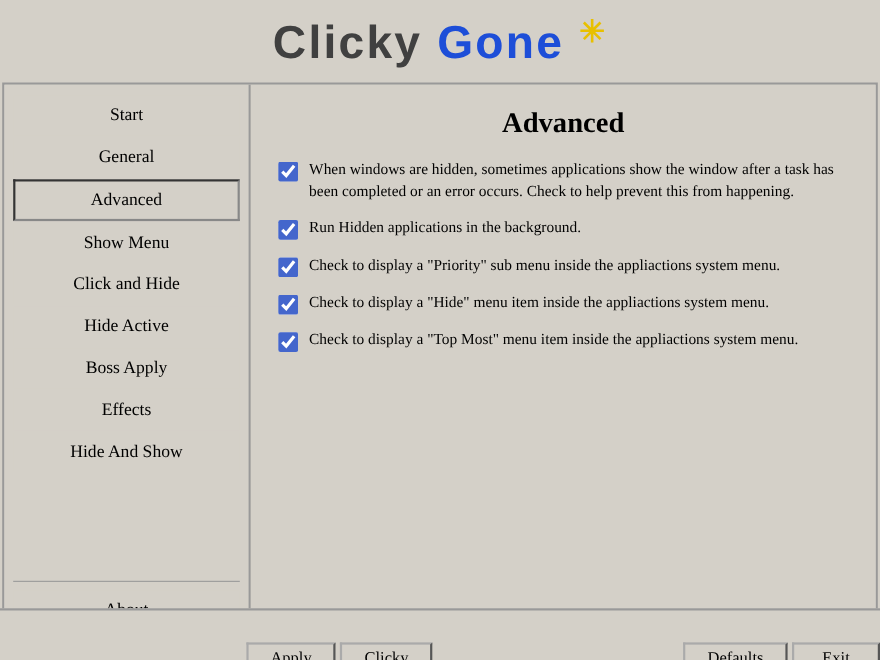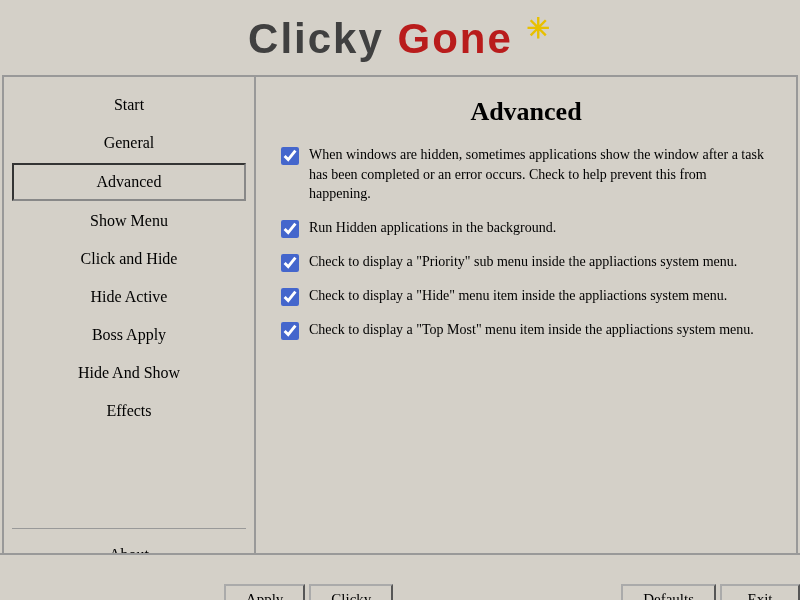--- a/index.html
+++ b/index.html
@@ -34,41 +34,41 @@
       font-weight: bold;
       font-family: Arial, sans-serif;
       letter-spacing: 2px;
     }
 
     .logo-clicky {
       color: #404040;
     }
 
     .logo-gone {
-      color: #b91c1c;
+      color: #1d4ed8;
     }
 
     .logo-sun {
       color: #e8c000;
       font-size: 28px;
       vertical-align: super;
     }
 
     
     .main-layout {
       display: flex;
       height: 510px;
       border: 2px solid #999;
       margin: 0 2px;
       background: #d4d0c8;
     }
 
     
     .sidebar {
-      width: 252px;
+      width: 224px;
       background: #d4d0c8;
       border-right: 2px solid #999;
       display: flex;
       flex-direction: column;
       padding: 10px 8px;
     }
 
     .sidebar-items {
       flex: 1;
       display: flex;
@@ -201,24 +201,24 @@
         <div class="sidebar-item">
           <span>Click and Hide</span>
         </div>
         <div class="sidebar-item">
           <span>Hide Active</span>
         </div>
         <div class="sidebar-item">
           <span>Boss Apply</span>
         </div>
         <div class="sidebar-item">
+          <span>Effects</span>
+        </div>
+        <div class="sidebar-item">
           <span>Hide And Show</span>
-        </div>
-        <div class="sidebar-item">
-          <span>Effects</span>
         </div>
 
         <div class="sidebar-divider"></div>
       </div>
 
       <div class="sidebar-about">
         <div class="sidebar-item">
           <span>About</span>
         </div>
       </div>

